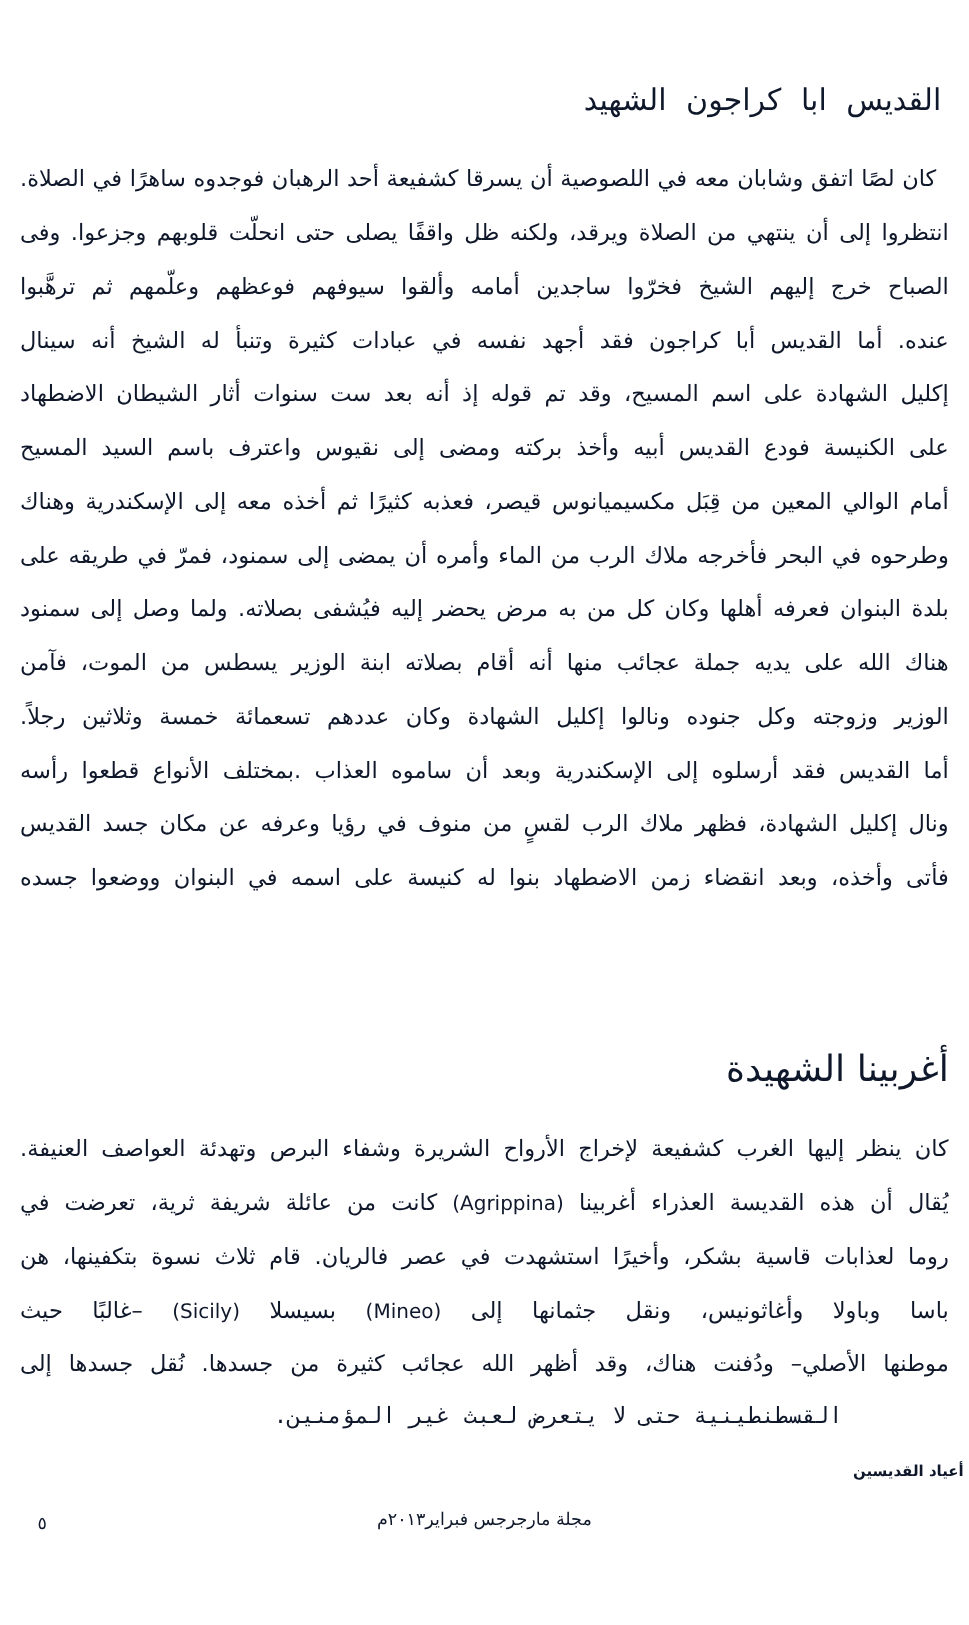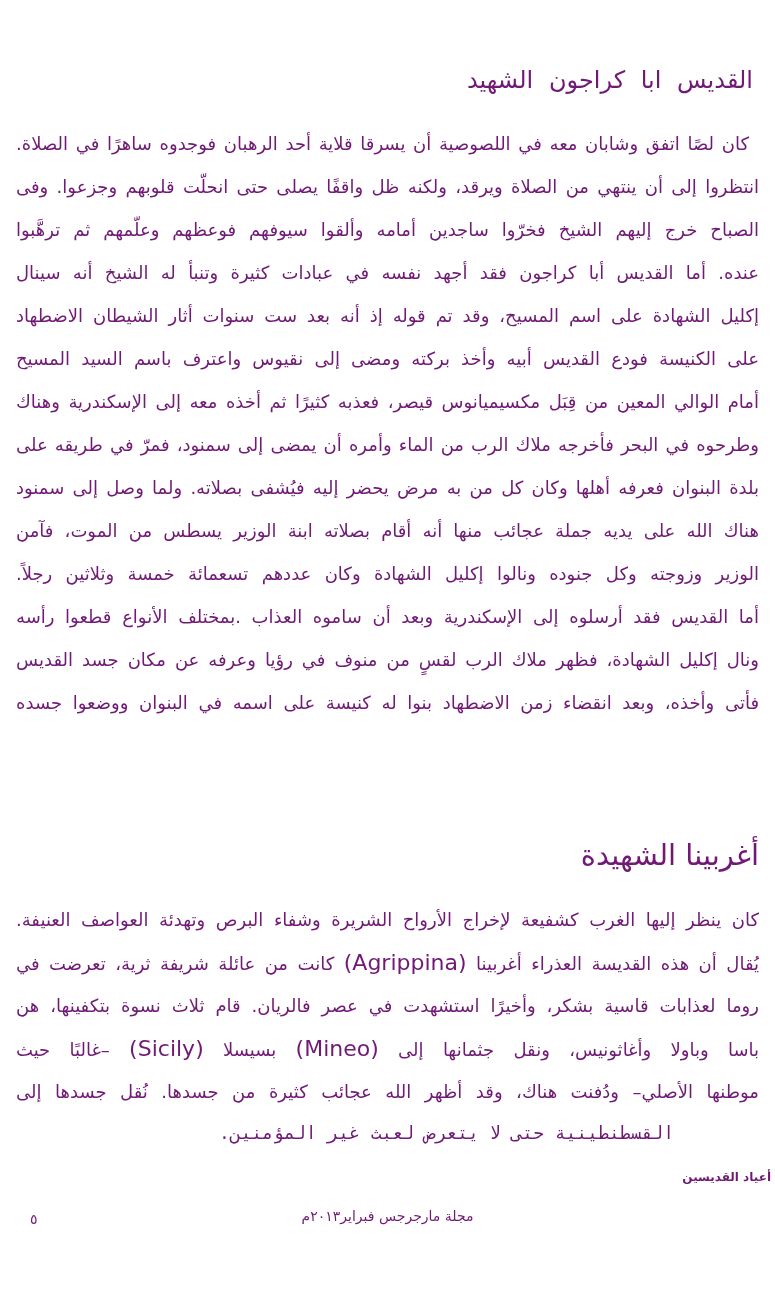--- a/index.html
+++ b/index.html
@@ -5,21 +5,21 @@
   html, body {
     margin: 0;
     padding: 0;
     background: #ffffff;
   }
   .page {
     position: relative;
     width: 775px;
     height: 1300px;
     background: #ffffff;
-    color: #701a75;
+    color: #0f172a;
     font-family: "DejaVu Sans", sans-serif;
     direction: rtl;
     overflow: hidden;
   }
   .title1 {
     position: absolute;
     top: 66px;
     right: 22px;
     margin: 0;
     font-size: 24px;
@@ -42,21 +42,21 @@
     text-align-last: justify;
     text-justify: inter-word;
     overflow: hidden;
   }
   .line-first { padding-right: 10px; }
   .line-end {
     text-align: right;
     text-align-last: right;
   }
   .line-indent { padding-right: 85px; font-family: Liberation Mono, monospace; }
-  .latin { font-size: 22px; }
+  .latin { font-size: 16px; }
   .title2 {
     position: absolute;
     top: 838px;
     right: 16px;
     margin: 0;
     font-size: 29px;
     font-weight: normal;
     white-space: nowrap;
   }
   .title3 {
@@ -85,21 +85,21 @@
   }
 </style>
 </head>
 <body>
 
 <div class="page">
 
   <h1 class="title1">القديس ابا كراجون الشهيد</h1>
 
   <div class="para p1">
-    <div class="line line-first">كان لصًا اتفق وشابان معه في اللصوصية أن يسرقا قلاية أحد الرهبان فوجدوه ساهرًا في الصلاة.</div>
+    <div class="line line-first">كان لصًا اتفق وشابان معه في اللصوصية أن يسرقا كشفيعة أحد الرهبان فوجدوه ساهرًا في الصلاة.</div>
     <div class="line">انتظروا إلى أن ينتهي من الصلاة ويرقد، ولكنه ظل واقفًا يصلى حتى انحلّت قلوبهم وجزعوا. وفى</div>
     <div class="line">الصباح خرج إليهم الشيخ فخرّوا ساجدين أمامه وألقوا سيوفهم فوعظهم وعلّمهم ثم ترهَّبوا</div>
     <div class="line">عنده. أما القديس أبا كراجون فقد أجهد نفسه في عبادات كثيرة وتنبأ له الشيخ أنه سينال</div>
     <div class="line">إكليل الشهادة على اسم المسيح، وقد تم قوله إذ أنه بعد ست سنوات أثار الشيطان الاضطهاد</div>
     <div class="line">على الكنيسة فودع القديس أبيه وأخذ بركته ومضى إلى نقيوس واعترف باسم السيد المسيح</div>
     <div class="line">أمام الوالي المعين من قِبَل مكسيميانوس قيصر، فعذبه كثيرًا ثم أخذه معه إلى الإسكندرية وهناك</div>
     <div class="line">وطرحوه في البحر فأخرجه ملاك الرب من الماء وأمره أن يمضى إلى سمنود، فمرّ في طريقه على</div>
     <div class="line">بلدة البنوان فعرفه أهلها وكان كل من به مرض يحضر إليه فيُشفى بصلاته. ولما وصل إلى سمنود</div>
     <div class="line">هناك الله على يديه جملة عجائب منها أنه أقام بصلاته ابنة الوزير يسطس من الموت، فآمن</div>
     <div class="line">الوزير وزوجته وكل جنوده ونالوا إكليل الشهادة وكان عددهم تسعمائة خمسة وثلاثين رجلاً.</div>

